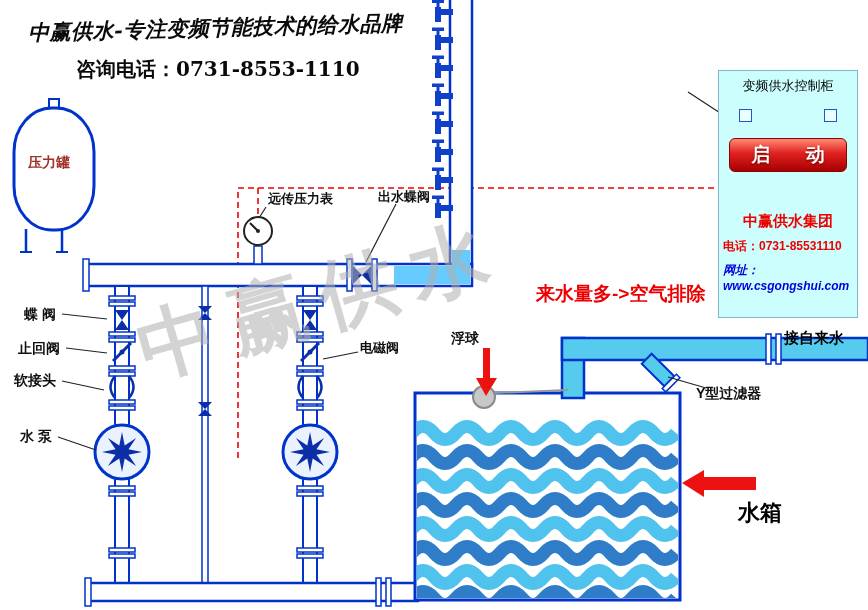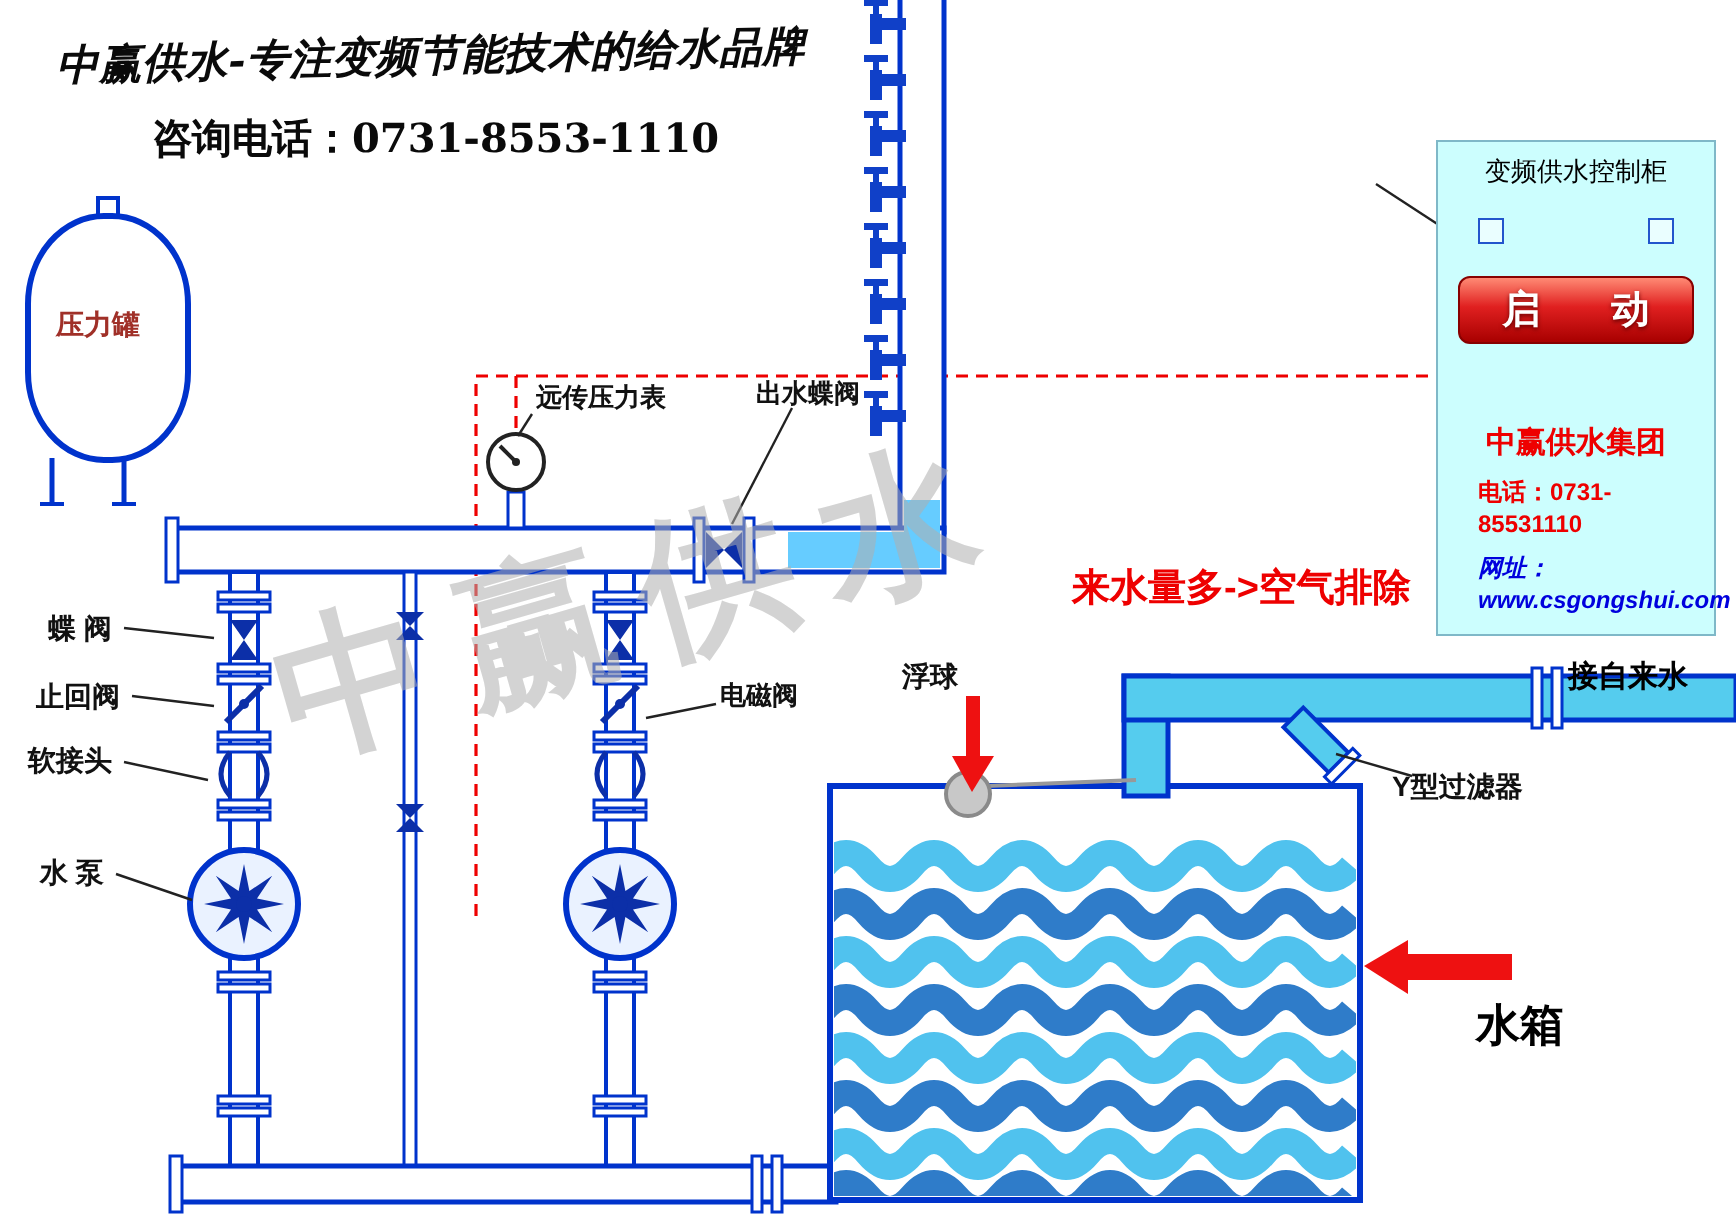--- a/index.html
+++ b/index.html
@@ -25,21 +25,21 @@
   #cabinet{position:absolute;left:718px;top:70px;width:140px;height:248px;background:#ccfefe;
       border:1px solid #7fb8c8;z-index:10;box-sizing:border-box;}
   #cab-title{margin-top:6px;text-align:center;font-size:13px;color:#000;}
   #cab-ind{display:flex;justify-content:space-between;padding:0 20px;margin-top:14px;}
   .ind{width:11px;height:11px;border:1.5px solid #2255cc;background:#eafeff;}
   #start-btn{display:block;margin:16px auto 0;width:118px;height:34px;border:1px solid #880000;
       border-radius:6px;background:linear-gradient(180deg,#ff8a74 0%,#e02020 45%,#a80000 100%);
       color:#fff;font-size:19px;font-weight:bold;letter-spacing:12px;text-indent:12px;
       font-family:Liberation Mono, monospace;cursor:pointer;text-shadow:0 1px 2px #600;}
   #cab-company{margin-top:40px;text-align:center;color:#ee0000;font-size:15px;font-weight:bold;}
-  .cab-line{margin-top:7px;padding-left:20px;color:#ee0000;font-size:12px;font-weight:bold;}
+  .cab-line{margin-top:7px;padding-left:4px;color:#ee0000;font-size:12px;font-weight:bold;}
   .cab-line.web{color:#0000dd;font-size:12px;font-style:italic;}
 </style>
 </head>
 <body>
 
 <div id="stage">
 
   <svg id="diagram-svg" width="868" height="610" viewBox="0 0 868 610" xmlns="http://www.w3.org/2000/svg">
     <defs>
       <clipPath id="tankclip">

